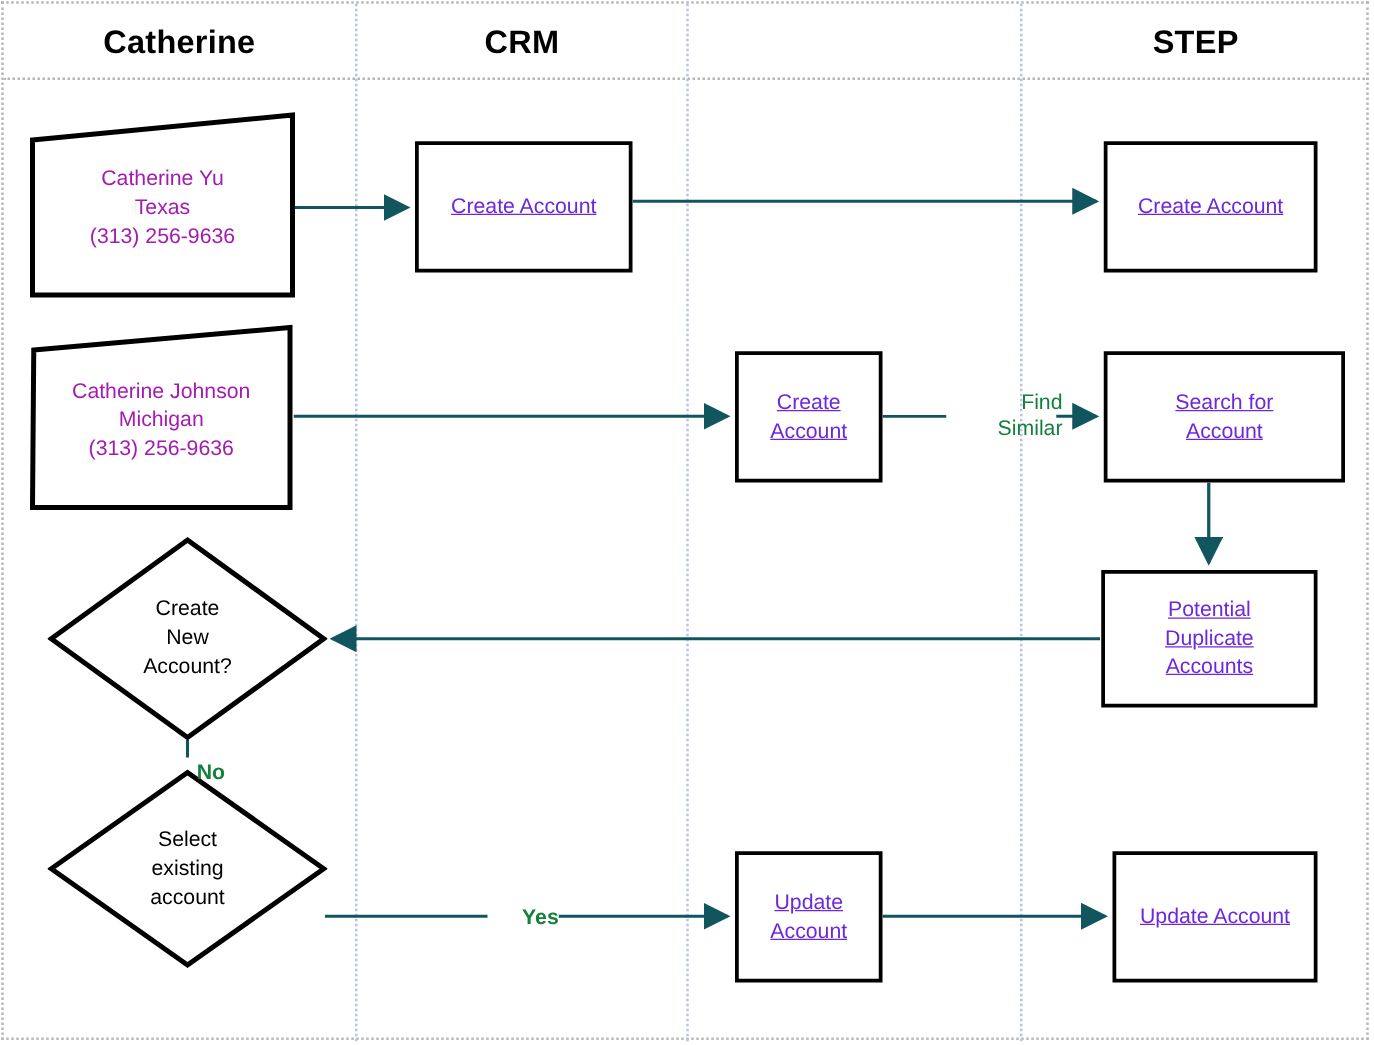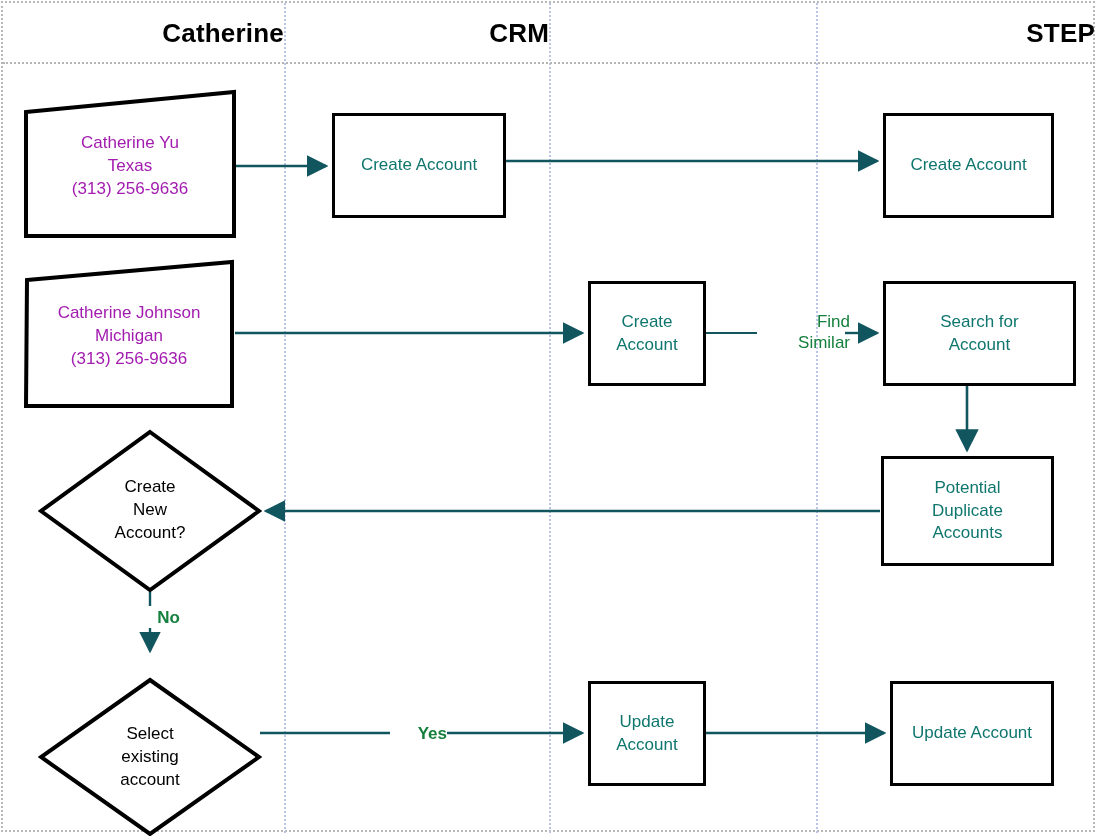--- a/index.html
+++ b/index.html
@@ -44,39 +44,40 @@
     top: 62px;
     width: 1092px;
     height: 0;
     border-top: 2px dotted #b6b6b6;
   }
   .lane-header {
     position: absolute;
     top: 14px;
     height: 38px;
     line-height: 38px;
-    text-align: right;
+    text-align: center;
     font-size: 26px;
     font-weight: bold;
     color: #000000;
     letter-spacing: 0.2px;
   }
   
   .proc-box {
     position: absolute;
     box-sizing: border-box;
     background: #ffffff;
     border: 3px solid #000000;
     display: flex;
     align-items: center;
     justify-content: center;
     text-align: center;
     font-size: 17px;
-    color: #0f766e;
+    color: #6d28d9;
     line-height: 1.33;
+    text-decoration: underline;
   }
   .proc-box .txt { padding: 0 6px; white-space: pre-line; }
 
   
   .data-shape {
     position: absolute;
   }
   .data-shape svg { display: block; }
   .data-shape .label {
     position: absolute;
@@ -195,21 +196,21 @@
 
   <div class="diamond" style="left:38px; top:429px; width:224px; height:164px;">
     <svg width="224" height="164" viewBox="0 0 224 164" xmlns="http://www.w3.org/2000/svg">
       <polygon points="112,3 221,82 112,161 3,82" fill="#ffffff" stroke="#000000" stroke-width="4" stroke-linejoin="miter"></polygon>
     </svg>
     <div class="label" style="top:47px;">Create
 New
 Account?</div>
   </div>
 
-  <div class="diamond" style="left:38px; top:677px; width:224px; height:160px;">
+  <div class="diamond" style="left:38px; top:615px; width:224px; height:160px;">
     <svg width="224" height="160" viewBox="0 0 224 160" xmlns="http://www.w3.org/2000/svg">
       <polygon points="112,3 221,80 112,157 3,80" fill="#ffffff" stroke="#000000" stroke-width="4" stroke-linejoin="miter"></polygon>
     </svg>
     <div class="label" style="top:46px;">Select
 existing
 account</div>
   </div>
 
   <div class="proc-box" style="left:332px; top:113px; width:174px; height:105px;">
     <span class="txt">Create Account</span>

